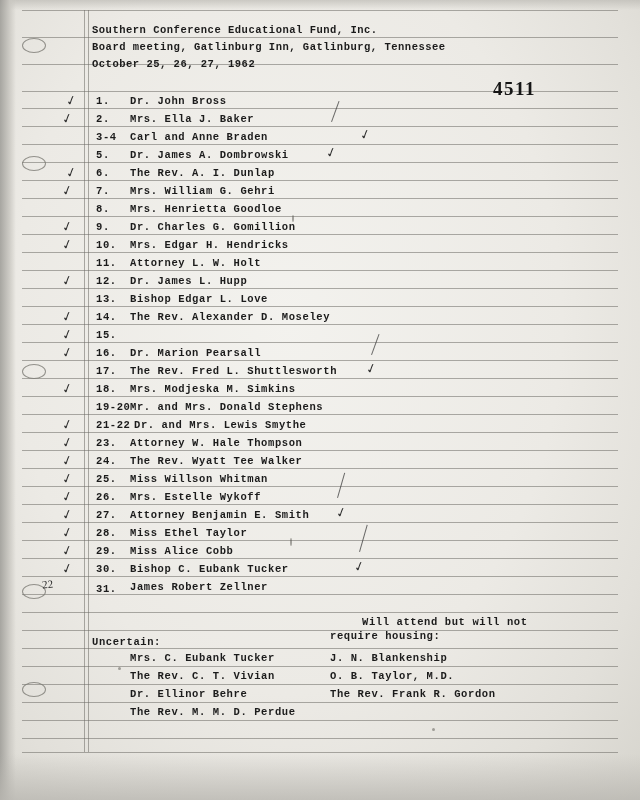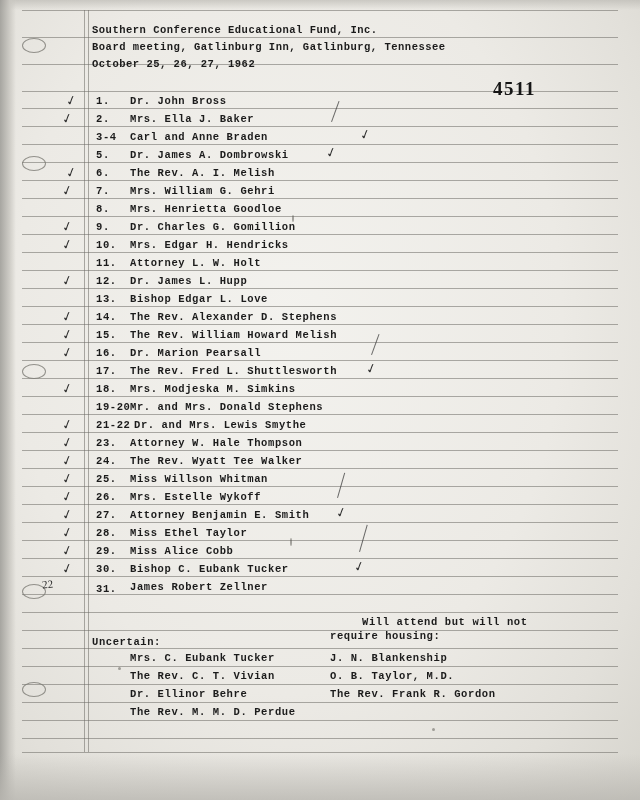--- a/index.html
+++ b/index.html
@@ -222,21 +222,21 @@
 
   <div class="t num" style="top:131px">3-4</div>
   <div class="t nm" style="top:131px">Carl and Anne Braden</div>
   <div class="check" style="left:360px; top:127px">✓</div>
 
   <div class="t num" style="top:149px">5.</div>
   <div class="t nm" style="top:149px">Dr. James A. Dombrowski</div>
   <div class="check" style="left:326px; top:145px">✓</div>
 
   <div class="t num" style="top:167px">6.</div>
-  <div class="t nm" style="top:167px">The Rev. A. I. Melish</div>
+  <div class="t nm" style="top:167px">The Rev. A. I. Dunlap</div>
   <div class="check" style="left:66px; top:165px">✓</div>
 
   <div class="t num" style="top:185px">7.</div>
   <div class="t nm" style="top:185px">Mrs. William G. Gehri</div>
   <div class="check" style="left:62px; top:183px">✓</div>
 
   <div class="t num" style="top:203px">8.</div>
   <div class="t nm" style="top:203px">Mrs. Henrietta Goodloe</div>
 
   <div class="t num" style="top:221px">9.</div>
@@ -251,25 +251,24 @@
   <div class="t nm" style="top:257px">Attorney L. W. Holt</div>
 
   <div class="t num" style="top:275px">12.</div>
   <div class="t nm" style="top:275px">Dr. James L. Hupp</div>
   <div class="check" style="left:62px; top:273px">✓</div>
 
   <div class="t num" style="top:293px">13.</div>
   <div class="t nm" style="top:293px">Bishop Edgar L. Love</div>
 
   <div class="t num" style="top:311px">14.</div>
-  <div class="t nm" style="top:311px">The Rev. Alexander D. Stephens</div>
+  <div class="t nm" style="top:311px">The Rev. Alexander D. Moseley</div>
   <div class="check" style="left:62px; top:309px">✓</div>
 
   <div class="t num" style="top:329px">15.</div>
-  <div class="t nm" style="top:329px">The Rev. William Howard Melish</div>
   <div class="check" style="left:62px; top:327px">✓</div>
 
   <div class="t num" style="top:347px">16.</div>
   <div class="t nm" style="top:347px">Dr. Marion Pearsall</div>
   <div class="check" style="left:62px; top:345px">✓</div>
 
   <div class="t num" style="top:365px">17.</div>
   <div class="t nm" style="top:365px">The Rev. Fred L. Shuttlesworth</div>
   <div class="check" style="left:366px; top:361px">✓</div>
 

